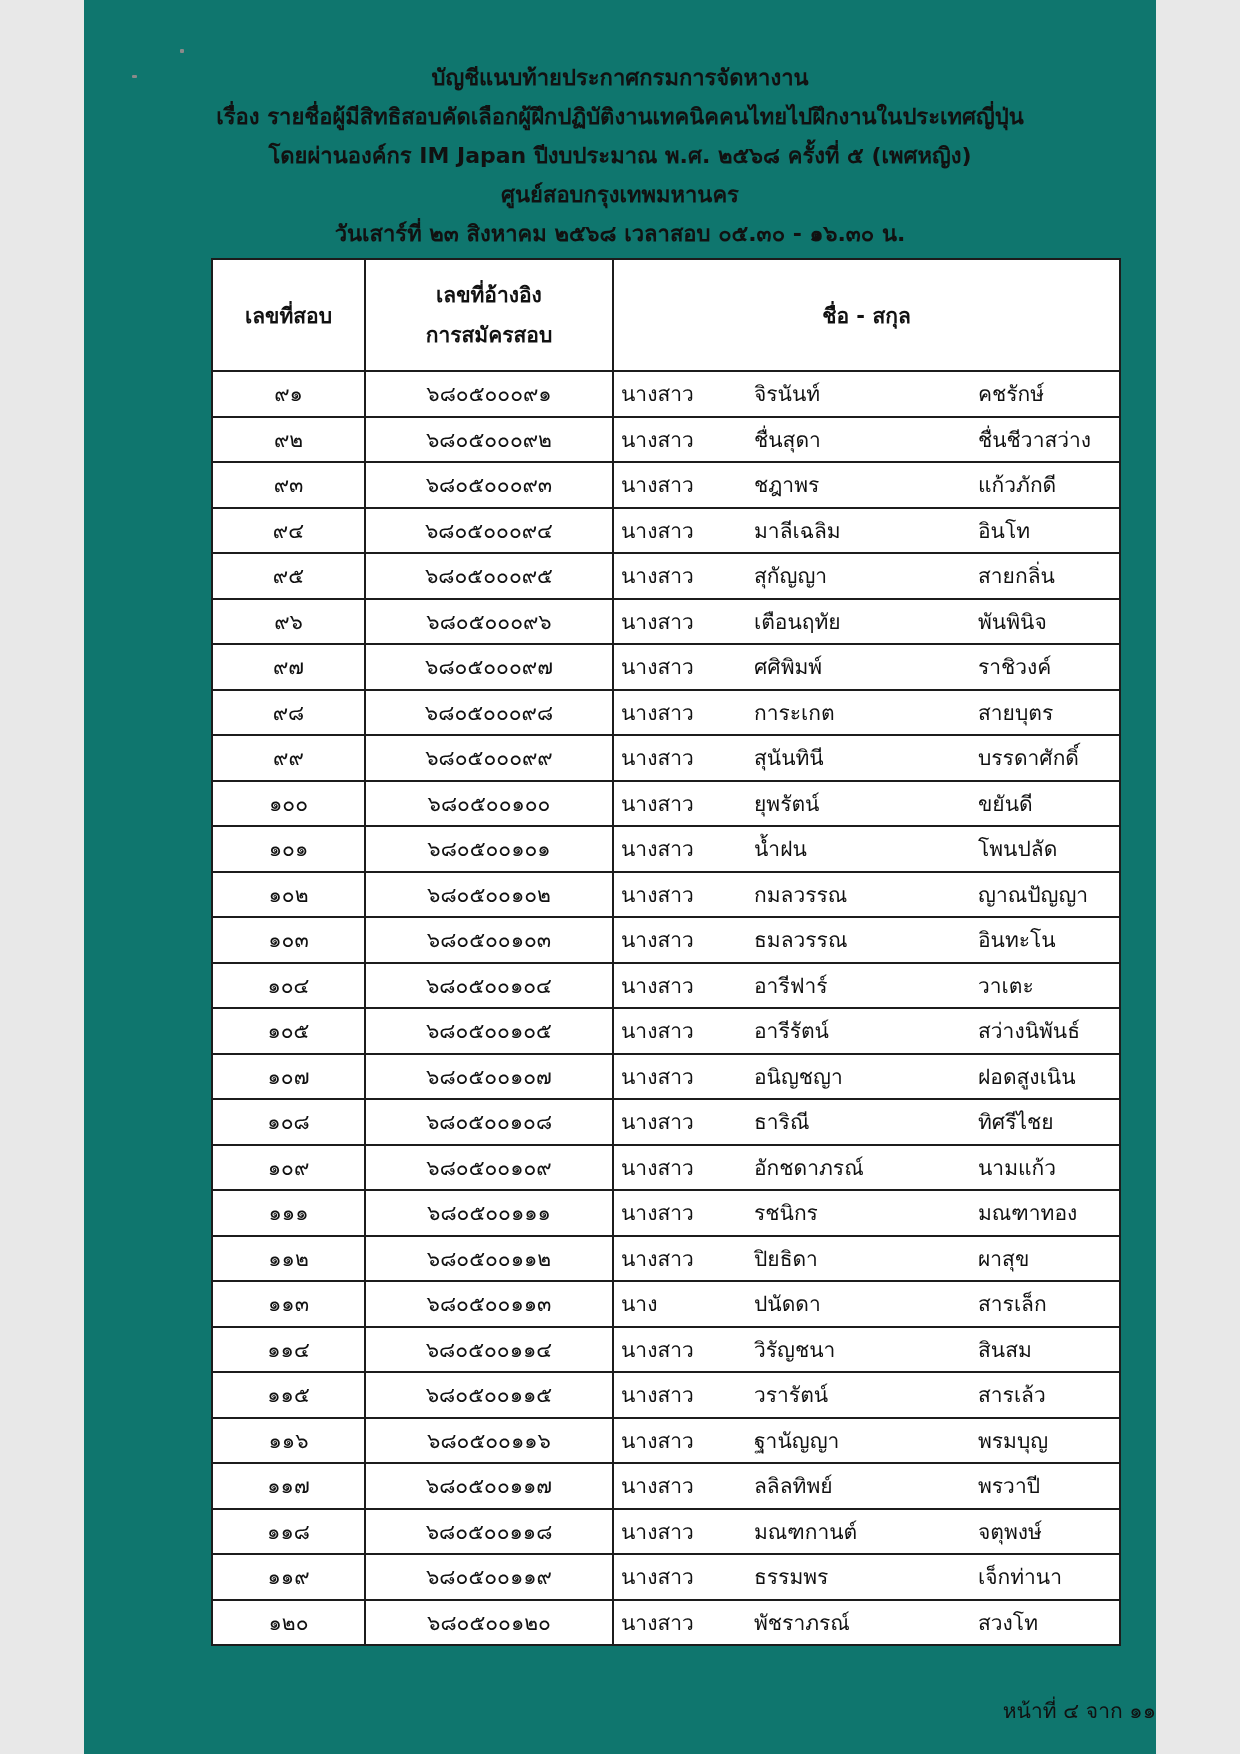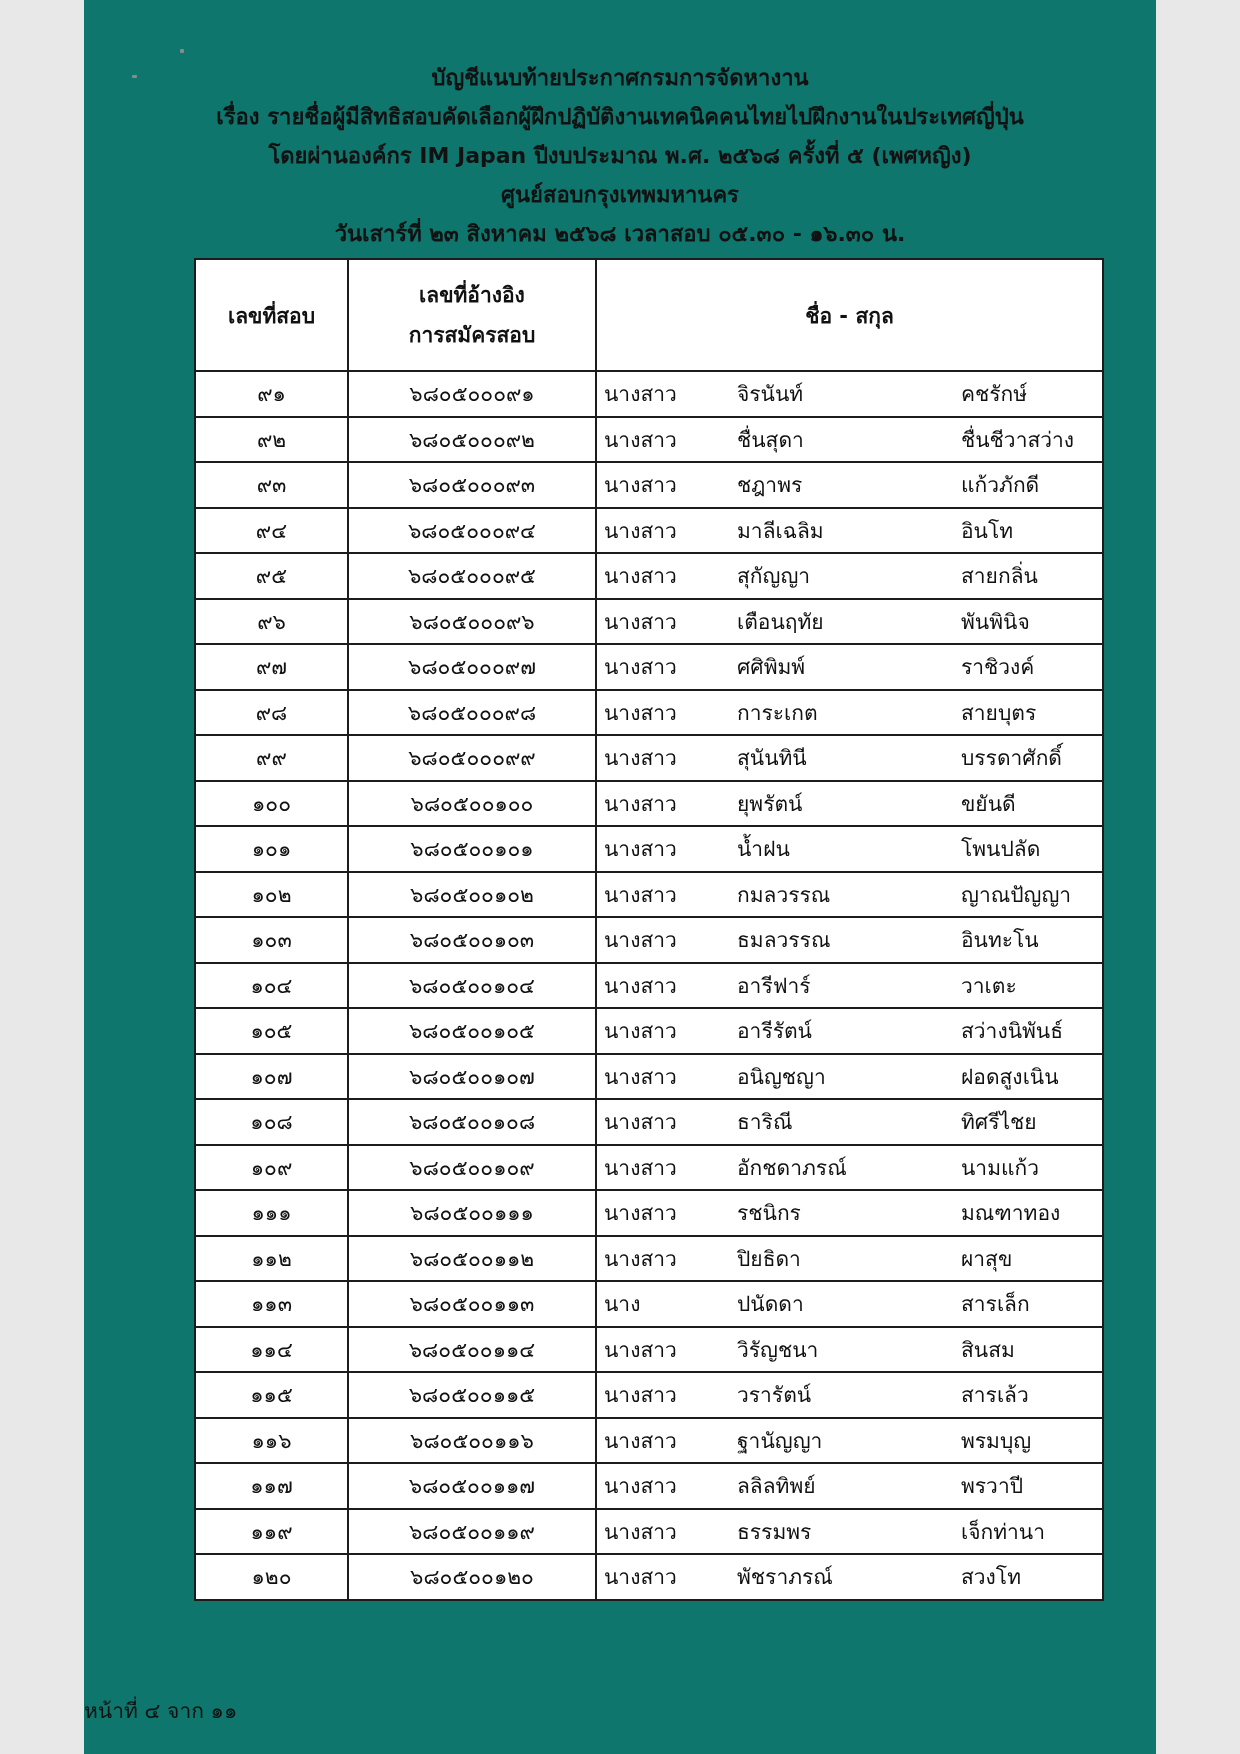--- a/index.html
+++ b/index.html
@@ -21,21 +21,21 @@
     text-align: center;
   }
   .title-line {
     font-size: 22px;
     font-weight: bold;
     line-height: 39px;
     white-space: nowrap;
   }
   table.doc-table {
     position: absolute;
-    left: 110px;
+    left: 127px;
     top: 258px;
     width: 908px;
     border-collapse: collapse;
     table-layout: fixed;
   }
   table.doc-table, .doc-table th, .doc-table td {
     border: 2px solid #1c1c1c;
   }
   .doc-table th {
     height: 110px;
@@ -66,21 +66,21 @@
     gap: 28px;
   }
   .name-title { width: 90px; flex: 0 0 90px; }
   .name-first { width: 196px; flex: 0 0 196px; margin-left: 15px; }
   .name-last  { flex: 1; }
   .footer-line {
     position: absolute;
     top: 1694px;
     left: 0;
     width: 100%;
-    text-align: left;
+    text-align: right;
     font-size: 21px;
   }
   .speck {
     position: absolute;
     background: #8a8a8a;
     border-radius: 1px;
   }
   .speck-1 { left: 96px; top: 49px; width: 4px; height: 4px; }
   .speck-2 { left: 48px; top: 75px; width: 5px; height: 3px; }
 </style>
@@ -386,20 +386,31 @@
           <td class="cell-center">๖๘๐๕๐๐๑๑๗</td>
           <td class="cell-name">
             <div class="name-wrap">
               <span class="name-title">นางสาว</span>
               <span class="name-first">ลลิลทิพย์</span>
               <span class="name-last">พรวาปี</span>
             </div>
           </td>
         </tr>
         <tr>
+          <td class="cell-center">๑๑๘</td>
+          <td class="cell-center">๖๘๐๕๐๐๑๑๘</td>
+          <td class="cell-name">
+            <div class="name-wrap">
+              <span class="name-title">นางสาว</span>
+              <span class="name-first">มณฑกานต์</span>
+              <span class="name-last">จตุพงษ์</span>
+            </div>
+          </td>
+        </tr>
+        <tr>
           <td class="cell-center">๑๑๙</td>
           <td class="cell-center">๖๘๐๕๐๐๑๑๙</td>
           <td class="cell-name">
             <div class="name-wrap">
               <span class="name-title">นางสาว</span>
               <span class="name-first">ธรรมพร</span>
               <span class="name-last">เจ็กท่านา</span>
             </div>
           </td>
         </tr>

